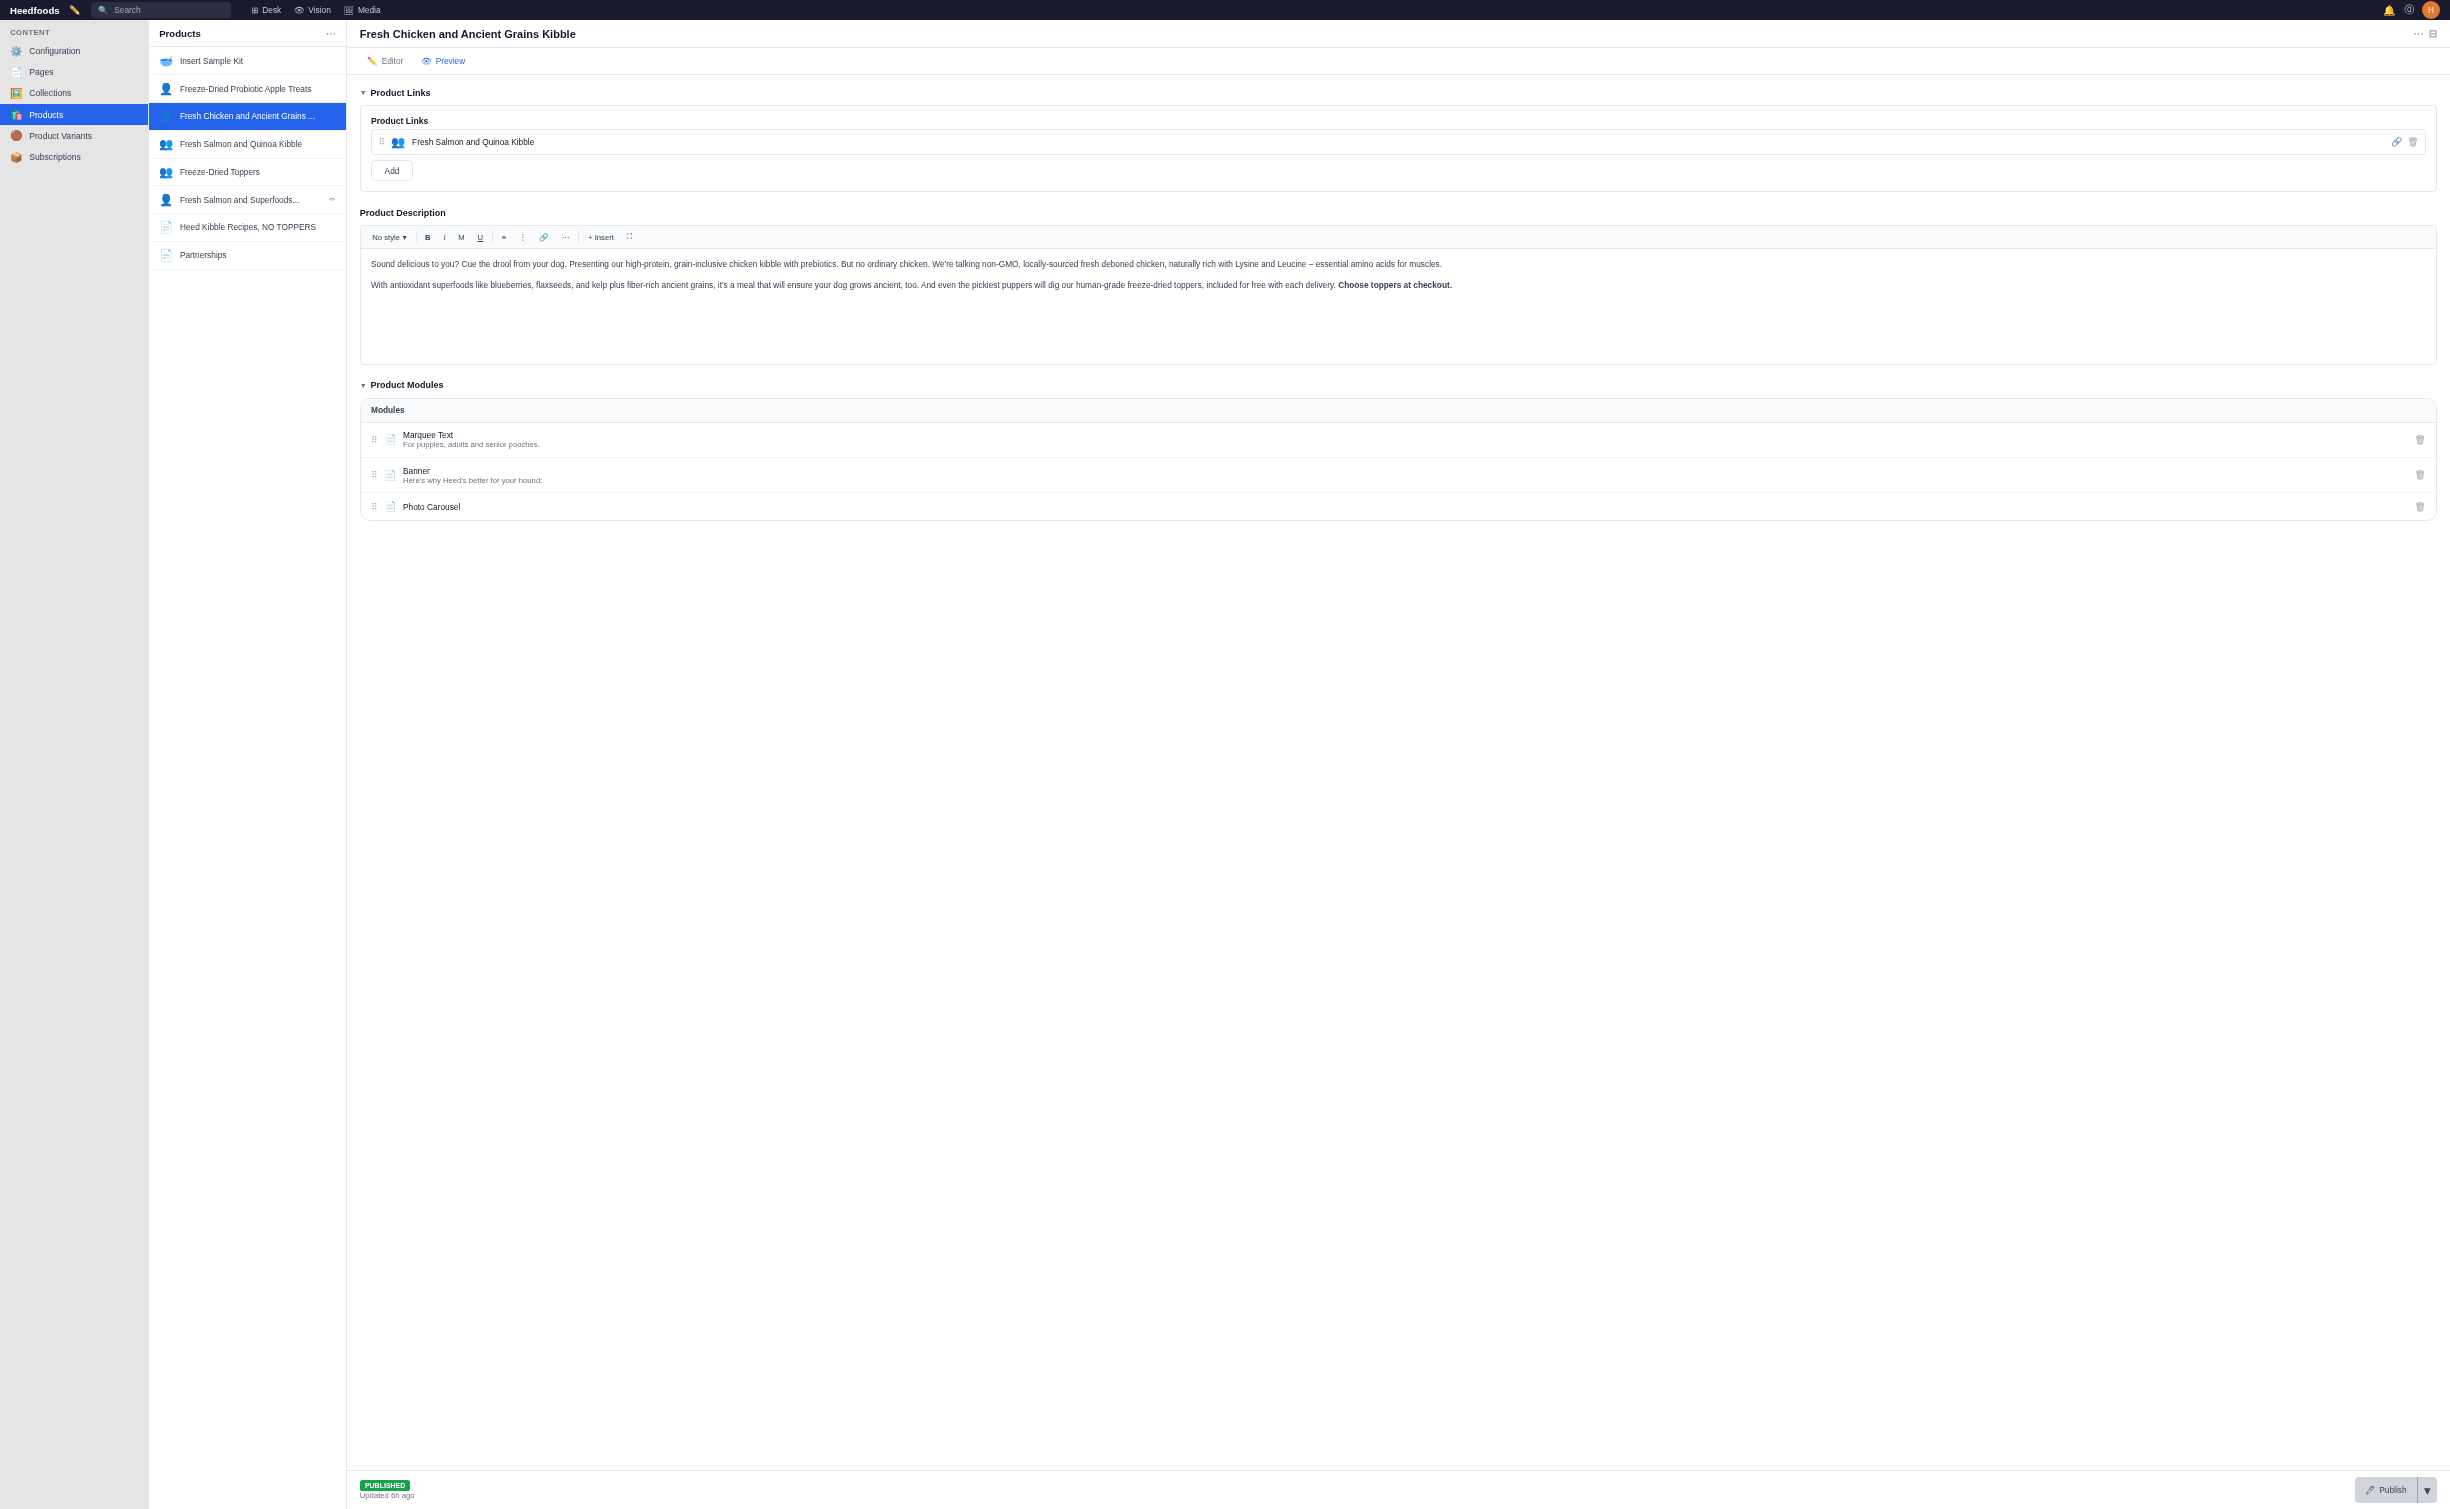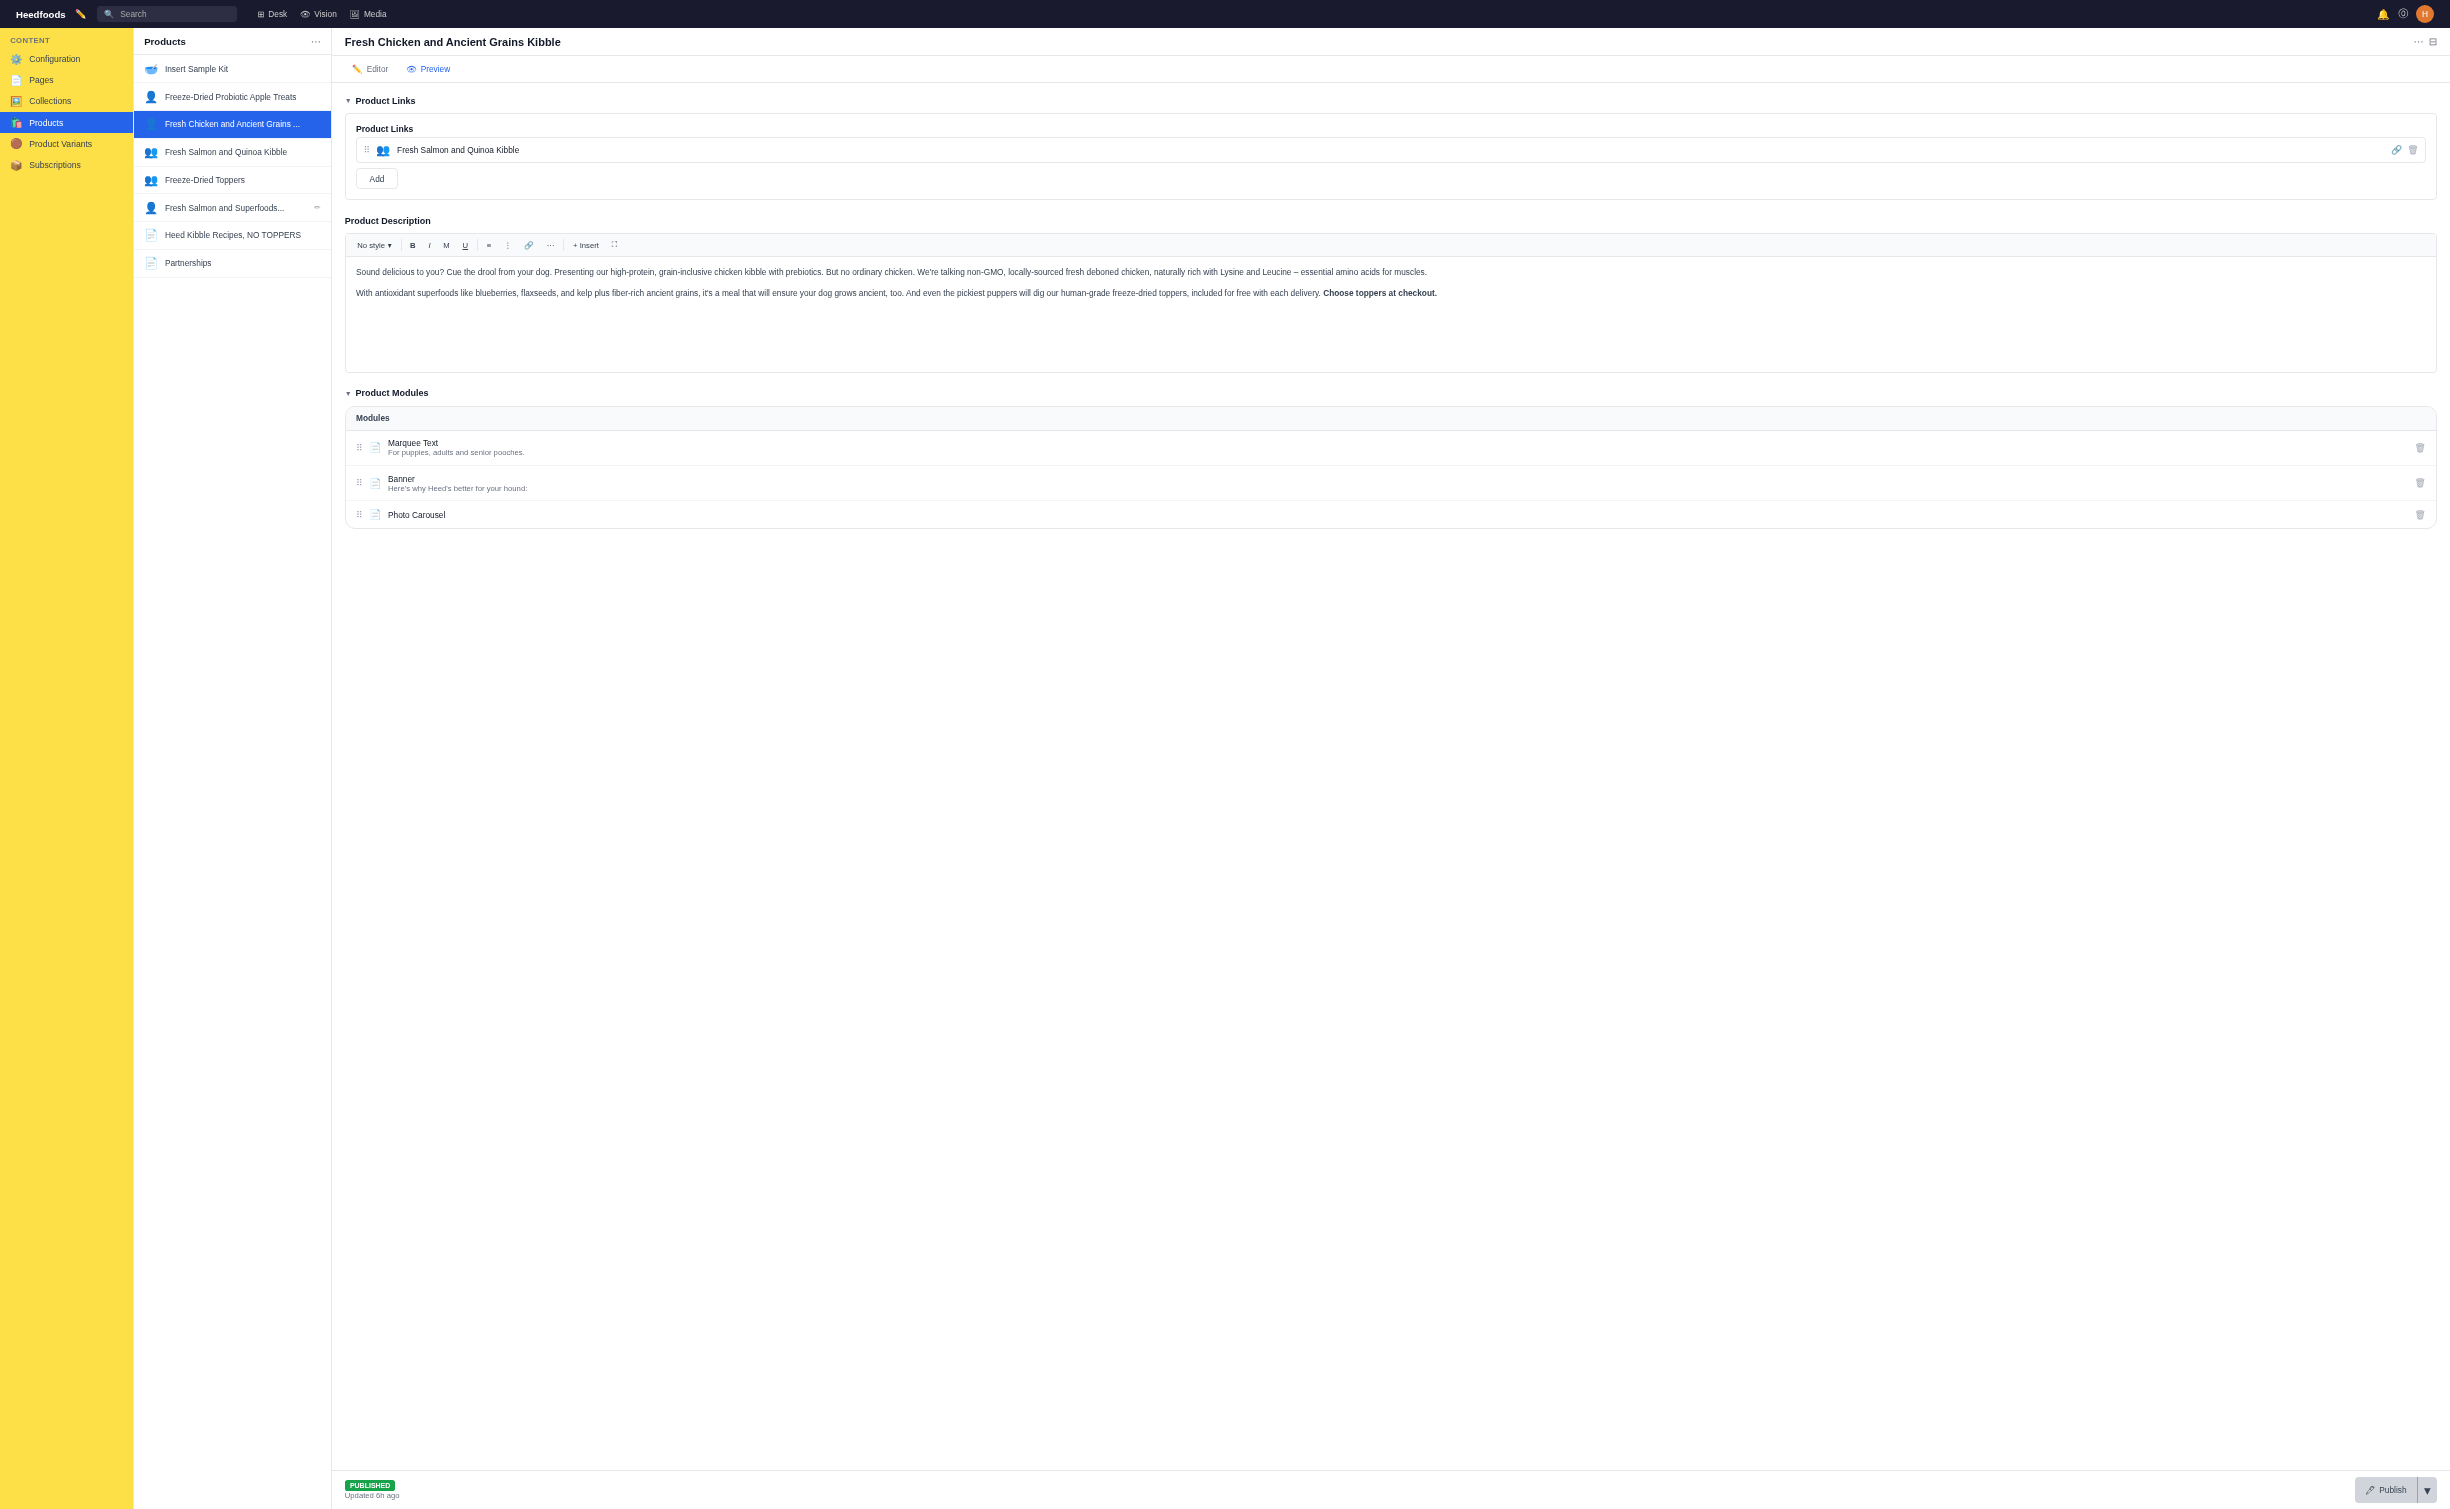--- a/index.html
+++ b/index.html
@@ -1,40 +1,40 @@
 <!DOCTYPE html>
 <html style="font-size:10.2px"><head>
   <meta charset="utf-8">
   <style>
     * { box-sizing: border-box; margin: 0; padding: 0; }
     body { font-family: -apple-system, BlinkMacSystemFont, 'Segoe UI', sans-serif; font-size: 9px; background: #fff; display: flex; flex-direction: column; height: 100vh; overflow: hidden; }
 
     
     .topnav {
       display: flex; align-items: center; background: #1a1a2e; color: #fff;
-      padding: 0 16px; height: 28px; flex-shrink: 0; gap: 10.2px;
+      padding: 0 10px; height: 20px; flex-shrink: 0; gap: 10.2px;
     }
     .topnav-brand { font-weight: 600; font-size: 9.6px; color: #fff; cursor: pointer; }
     .topnav-edit-icon { color: #aaa; cursor: pointer; font-size: 9px; }
     .topnav-search {
       display: flex; align-items: center; background: #2d2d44; border-radius: 3.8px;
       padding: 2.6px 7.7px; gap: 5.1px; color: #aaa; font-size: 8.3px; min-width: 140px; cursor: pointer;
     }
     .topnav-center { display: flex; align-items: center; gap: 12.8px; margin-left: 10.2px; }
     .topnav-center-item { display: flex; align-items: center; gap: 3.8px; color: #ccc; font-size: 8.3px; cursor: pointer; }
     .topnav-right { margin-left: auto; display: flex; align-items: center; gap: 7.7px; }
     .topnav-icon-btn { color: #ccc; cursor: pointer; font-size: 10.2px; }
     .topnav-avatar { width: 18px; height: 18px; border-radius: 50%; background: #e0792f; display: flex; align-items: center; justify-content: center; color: #fff; font-size: 8.3px; cursor: pointer; }
 
     
     .main-layout { display: flex; flex: 1; overflow: hidden; }
 
     
     .sidebar {
-      width: 134px; background: #fde047; border-right: 0.6px solid #e5e7eb;
+      width: 149px; background: #e5e5e5; border-right: 0.6px solid #e5e7eb;
       display: flex; flex-direction: column; flex-shrink: 0; overflow-y: auto;
     }
     .sidebar-section-label {
       padding: 7.7px 10.2px 3.8px; font-size: 7.7px; font-weight: 600; color: #6b7280; text-transform: uppercase; letter-spacing: 0.05em;
     }
     .sidebar-item {
       display: flex; align-items: center; gap: 6.4px; padding: 5.1px 10.2px;
       cursor: pointer; color: #374151; font-size: 8.6px; border-radius: 0;
     }
     .sidebar-item.active { background: #2563eb; color: #fff; }

